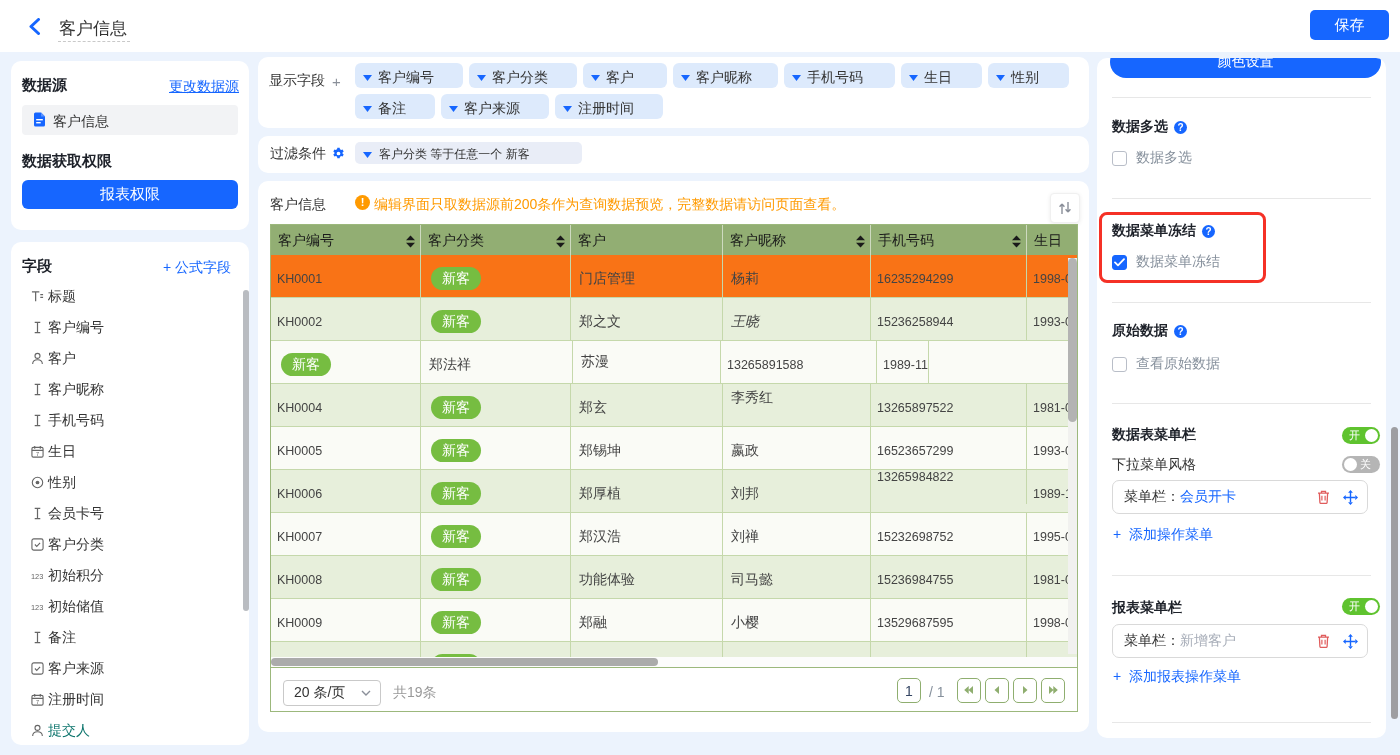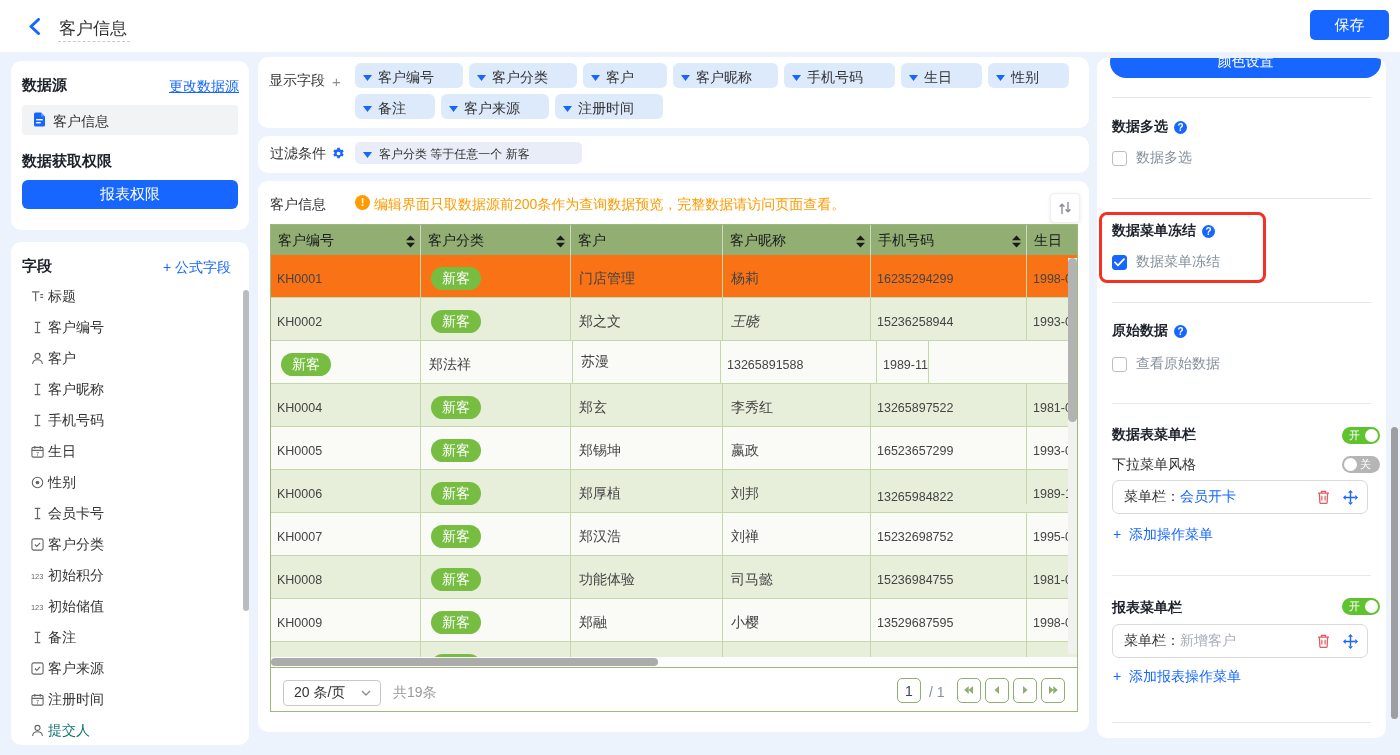--- a/index.html
+++ b/index.html
@@ -377,21 +377,21 @@
       <div style="position:absolute;left:0;top:159px;width:806px;height:43px;background:#e7efdb;display:flex;border-bottom:1px solid #c5d8ab;">
         <div style="width:150px;height:42px;display:flex;align-items:center;border-right:1px solid #c5d8ab;flex:none;overflow:hidden;padding-top:5px;">
           <span style="margin-left:6px;font-size:12.5px;color:#444;white-space:nowrap;">KH0004</span>
         </div>
         <div style="width:150px;height:42px;display:flex;align-items:center;border-right:1px solid #c5d8ab;flex:none;overflow:hidden;padding-top:5px;">
           <span style="margin-left:10px;background:#76bd41;color:#fff;border-radius:12px;height:23px;line-height:23px;width:50px;text-align:center;font-size:14px;">新客</span>
         </div>
         <div style="width:152px;height:42px;display:flex;align-items:center;border-right:1px solid #c5d8ab;flex:none;overflow:hidden;padding-top:5px;">
           <span style="margin-left:8px;font-size:14px;color:#444;white-space:nowrap;">郑玄</span>
         </div>
-        <div style="width:148px;height:42px;display:flex;align-items:center;border-right:1px solid #c5d8ab;flex:none;overflow:hidden;padding-top:5px;">
+        <div style="width:148px;height:42px;display:flex;border-right:1px solid #c5d8ab;flex:none;overflow:hidden;padding-top:5px;">
           <span style="margin-left:8px;font-size:14px;color:#444;white-space:nowrap;">李秀红</span>
         </div>
         <div style="width:156px;height:42px;display:flex;align-items:center;border-right:1px solid #c5d8ab;flex:none;overflow:hidden;padding-top:5px;">
           <span style="margin-left:6px;font-size:12.5px;color:#444;white-space:nowrap;">13265897522</span>
         </div>
         <div style="width:52px;height:42px;display:flex;align-items:center;border-right:1px solid #c5d8ab;flex:none;overflow:hidden;padding-top:5px;">
           <span style="margin-left:6px;font-size:12.5px;color:#444;white-space:nowrap;">1981-06-15</span>
         </div>
       </div>
       <div style="position:absolute;left:0;top:202px;width:806px;height:43px;background:#fafbf6;display:flex;border-bottom:1px solid #c5d8ab;">
@@ -420,21 +420,21 @@
         </div>
         <div style="width:150px;height:42px;display:flex;align-items:center;border-right:1px solid #c5d8ab;flex:none;overflow:hidden;padding-top:5px;">
           <span style="margin-left:10px;background:#76bd41;color:#fff;border-radius:12px;height:23px;line-height:23px;width:50px;text-align:center;font-size:14px;">新客</span>
         </div>
         <div style="width:152px;height:42px;display:flex;align-items:center;border-right:1px solid #c5d8ab;flex:none;overflow:hidden;padding-top:5px;">
           <span style="margin-left:8px;font-size:14px;color:#444;white-space:nowrap;">郑厚植</span>
         </div>
         <div style="width:148px;height:42px;display:flex;align-items:center;border-right:1px solid #c5d8ab;flex:none;overflow:hidden;padding-top:5px;">
           <span style="margin-left:8px;font-size:14px;color:#444;white-space:nowrap;">刘邦</span>
         </div>
-        <div style="width:156px;height:34px;display:flex;align-items:flex-end;border-right:1px solid #c5d8ab;flex:none;overflow:hidden;">
+        <div style="width:156px;height:34px;display:flex;align-items:flex-start;border-right:1px solid #c5d8ab;flex:none;overflow:hidden;">
           <span style="margin-left:6px;font-size:12.5px;color:#444;white-space:nowrap;">13265984822</span>
         </div>
         <div style="width:52px;height:42px;display:flex;align-items:center;border-right:1px solid #c5d8ab;flex:none;overflow:hidden;padding-top:5px;">
           <span style="margin-left:6px;font-size:12.5px;color:#444;white-space:nowrap;">1989-11-28</span>
         </div>
       </div>
       <div style="position:absolute;left:0;top:288px;width:806px;height:43px;background:#fafbf6;display:flex;border-bottom:1px solid #c5d8ab;">
         <div style="width:150px;height:42px;display:flex;align-items:center;border-right:1px solid #c5d8ab;flex:none;overflow:hidden;padding-top:5px;">
           <span style="margin-left:6px;font-size:12.5px;color:#444;white-space:nowrap;">KH0007</span>
         </div>

